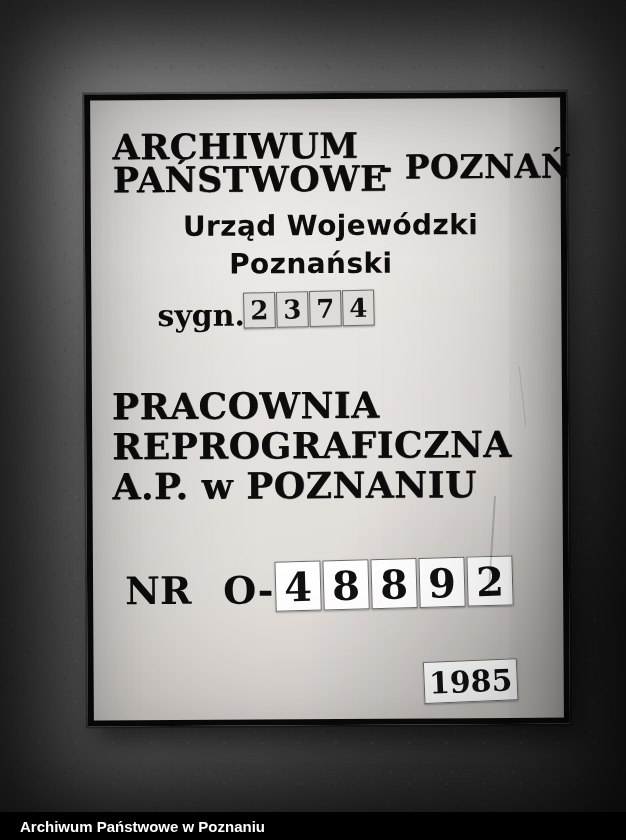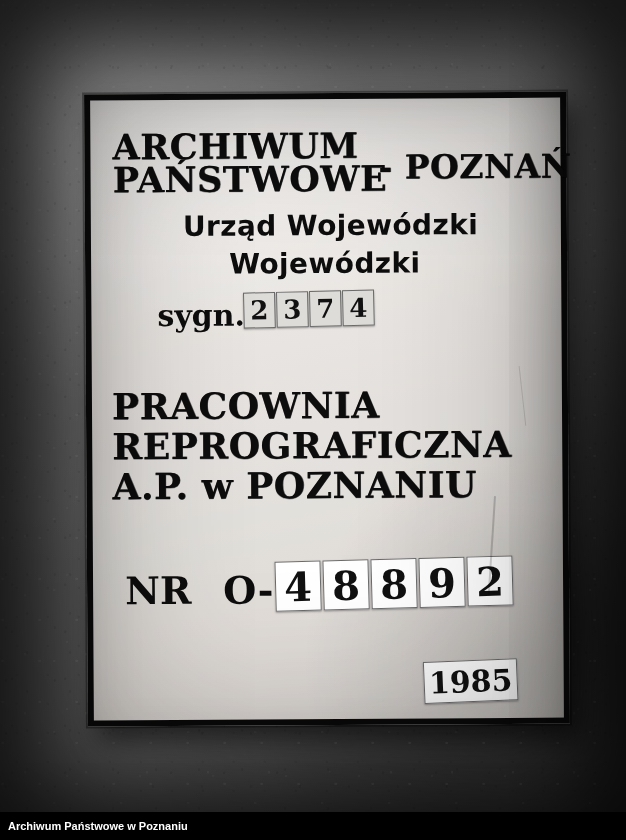--- a/index.html
+++ b/index.html
@@ -171,22 +171,22 @@
   .caption-bar {
     position: absolute;
     left: 0;
     bottom: 0;
     width: 626px;
     height: 28px;
     background: #000;
     color: #ffffff;
     display: flex;
     align-items: center;
-    padding-left: 8px;
-    font-size: 11px;
+    padding-left: 20px;
+    font-size: 15px;
     font-family: "Liberation Sans", sans-serif;
     font-weight: bold;
     box-sizing: border-box;
   }
 </style>
 </head>
 <body>
 
 <div class="photo-frame">
 
@@ -196,21 +196,21 @@
 
   <div class="label-card">
     <div class="card-tone"></div>
 
     <div class="card-inner">
       <div class="line headline" id="l-archiwum">ARCHIWUM</div>
       <div class="line headline" id="l-panstwowe">PAŃSTWOWE</div>
       <div class="line headline" id="l-poznan">- POZNAŃ</div>
 
       <div class="line subline" id="l-urzad">Urząd  Wojewódzki</div>
-      <div class="line subline" id="l-poznanski">Wojewódzki</div>
+      <div class="line subline" id="l-poznanski">Poznański</div>
 
       <div class="line" id="l-sygn">sygn.</div>
       <div class="sygn-stamps">
         <span class="stamp-box">2</span>
         <span class="stamp-box">3</span>
         <span class="stamp-box">7</span>
         <span class="stamp-box">4</span>
       </div>
 
       <div class="line headline" id="l-pracownia">PRACOWNIA</div>

